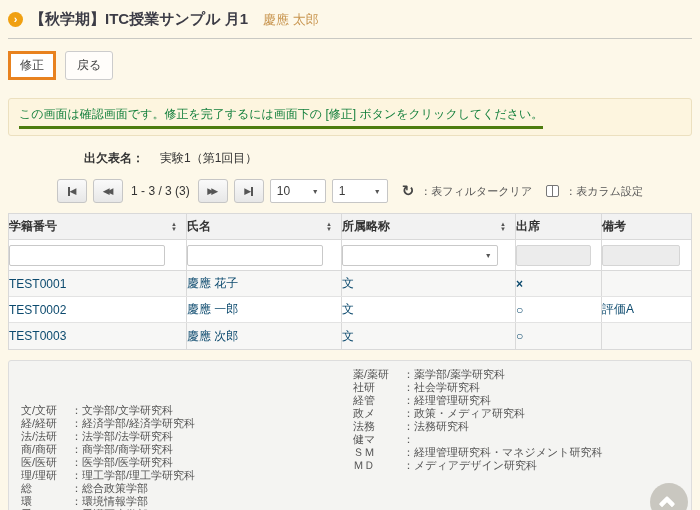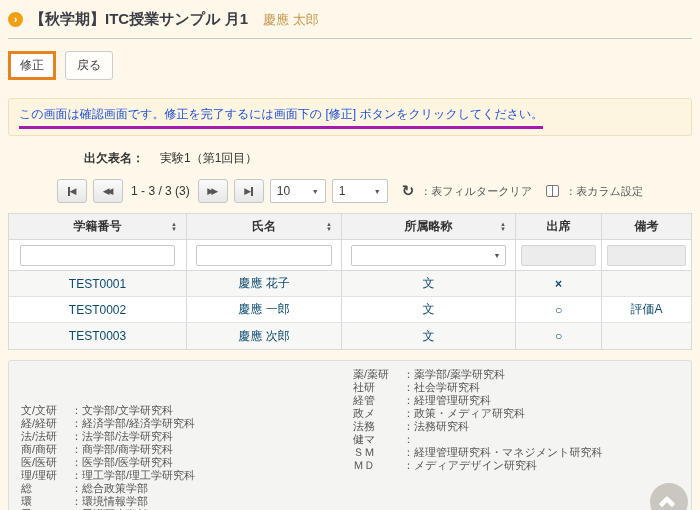--- a/index.html
+++ b/index.html
@@ -21,22 +21,22 @@
 
   
   .btnrow { display:flex; gap:9px; margin-top:12px; }
   .btn { font-size:12px; color:#444; background:#fffdfa; cursor:pointer;
     padding:5px 11px; border:1px solid #ccc; border-radius:3px; }
   .btn.primary { border:3px solid #e8821f; border-radius:0; padding:3px 9px; background:#fff; }
 
   
   .notice { margin-top:18px; background:#fdf5df; border:1px solid #ece0bf; border-radius:3px;
     padding:7px 10px 6px 10px; }
-  .notice-text { display:inline-block; color:#1d4ed8; font-size:12px;
-    border-bottom:3px solid #a21caf; padding-bottom:3px; }
+  .notice-text { display:inline-block; color:#15803d; font-size:12px;
+    border-bottom:3px solid #4d7c0f; padding-bottom:3px; }
 
   
   .sheetrow { margin-top:14px; display:flex; }
   .sheet-label { margin-left:76px; font-weight:bold; color:#333; }
   .sheet-value { margin-left:16px; color:#333; }
 
   
   .pgbar { margin-top:12px; display:flex; align-items:center; justify-content:center; gap:6px; }
   .pgbtn { width:30px; height:24px; border:1px solid #c6c6c6; border-radius:3px; cursor:pointer;
     background:linear-gradient(#fafafa,#e7e7e7); color:#555; font-size:9px;
@@ -49,21 +49,21 @@
   .fakesel .arr { font-size:7px; color:#555; }
   .refresh-ic { font-size:15px; font-weight:bold; color:#444; margin-left:8px; cursor:pointer; }
   .pg-lbl { color:#555; font-size:11px; }
   .col-ic { width:13px; height:12px; border:1px solid #777; border-radius:2px; position:relative;
     margin-left:8px; cursor:pointer; background:#fff; }
   .col-ic::after { content:""; position:absolute; left:5px; top:0; bottom:0; width:1px; background:#777; }
 
   
   .tbl { margin-top:10px; border:1px solid #d9d9d9; background:#fff; }
   .trow { display:flex; }
-  .trow > div { border-right:1px solid #d9d9d9; display:flex; align-items:center; justify-content:center; }
+  .trow > div { border-right:1px solid #d9d9d9; display:flex; align-items:center; }
   .trow > div:last-child { border-right:none; }
   .c1{width:178px;} .c2{width:155px;} .c3{width:174px;} .c4{width:86px;} .c5{width:90px; flex:1;}
   .thead { background:#f2f2f2; border-bottom:1px solid #d9d9d9; height:26px; font-weight:bold; color:#333; }
   .thead > div { position:relative; }
   .sort { position:absolute; right:9px; top:50%; transform:translateY(-50%);
     display:flex; flex-direction:column; line-height:5px; font-size:6px; color:#555; cursor:pointer; }
   .tfilter { height:31px; border-bottom:1px solid #d9d9d9; background:#fff; }
   .tfilter input { height:21px; border:1px solid #c9c9c9; border-radius:2px; width:88%; padding:0 4px;
     font-size:11px; background:#fff; }
   .tfilter input:disabled { background:#ececec; border-color:#d5d5d5; }

